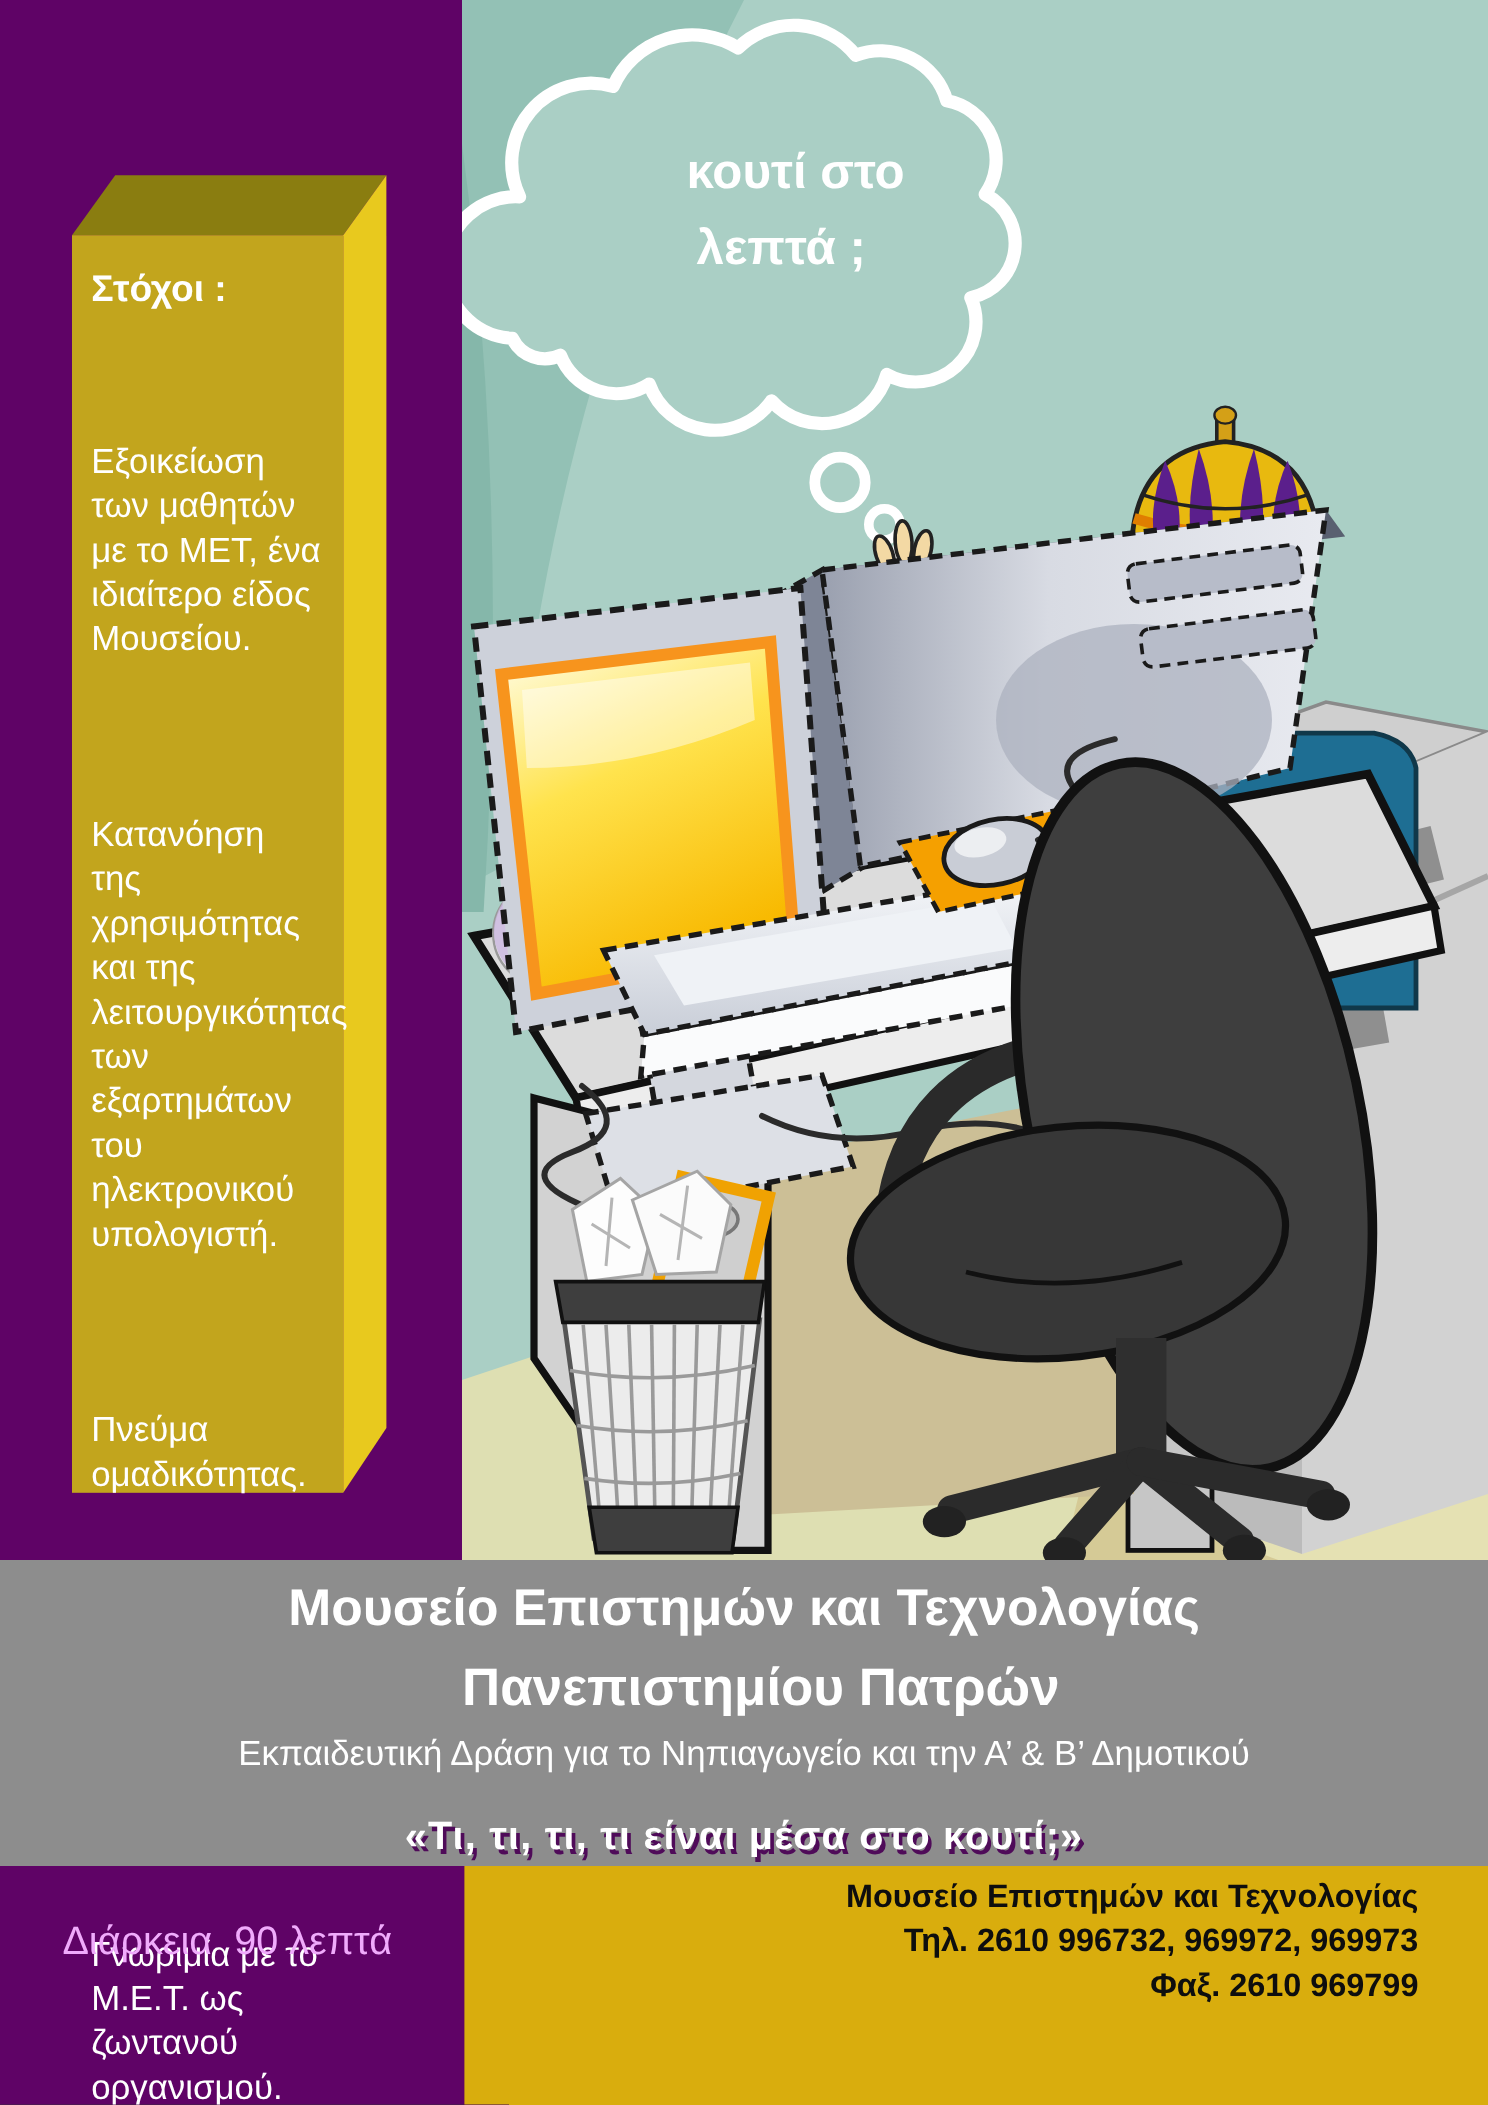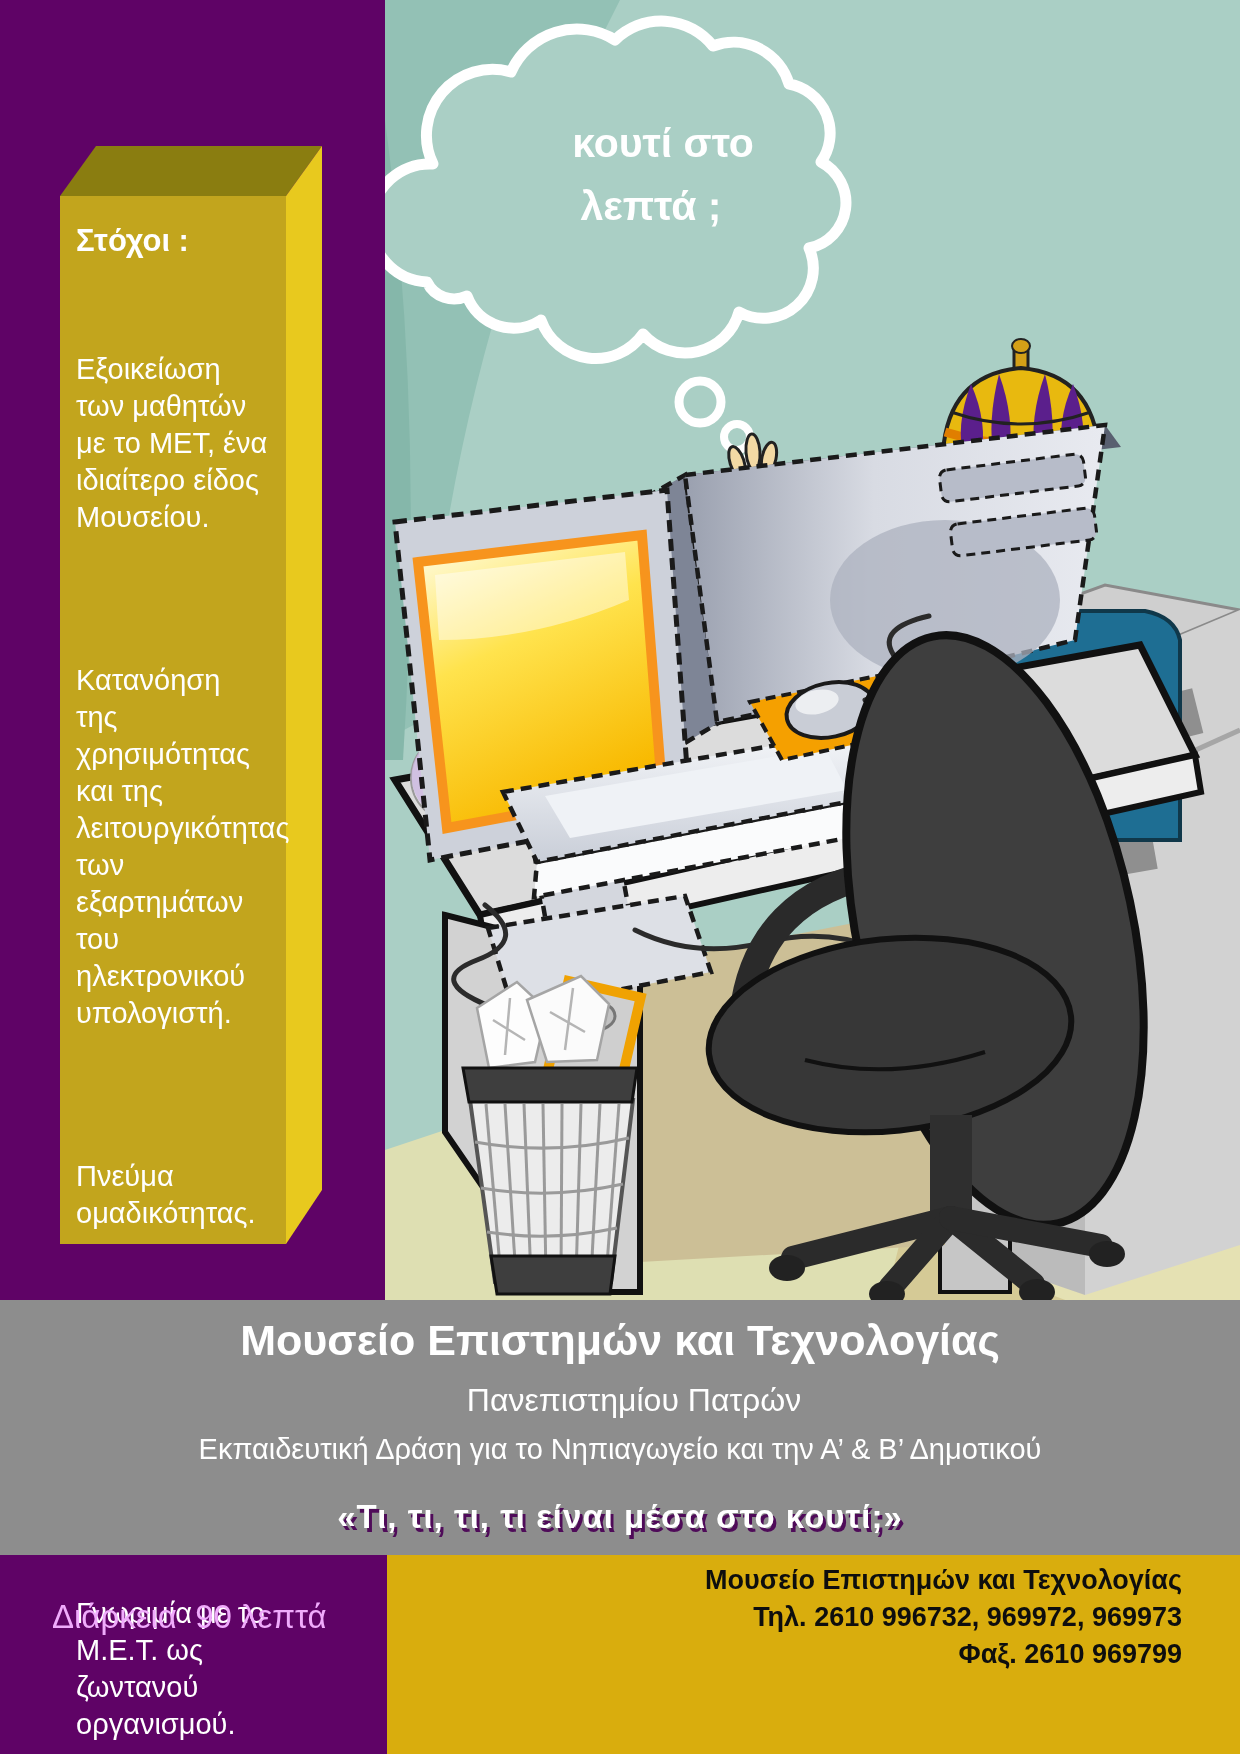--- a/index.html
+++ b/index.html
@@ -8,38 +8,38 @@
     position:relative; width:1240px; height:1754px; overflow:hidden;
     background:#5F0366;
     font-family:"Liberation Sans", sans-serif;
   }
   
   .goalsbox-svg{position:absolute;left:0;top:0;width:385px;height:1300px;}
   .goals-text{
     position:absolute; left:76px; top:148px; width:200px;
     color:#FFFFFF; font-size:29px; line-height:37px; white-space:pre-wrap;
   }
-  .goals-title{font-weight:bold; font-size:31px; margin-bottom:18px;}
+  .goals-title{font-weight:bold; font-size:31px; margin-bottom:34px;}
   .goal-item{margin-bottom:52px;}
   
   .scene{position:absolute; left:385px; top:0; width:855px; height:1300px;}
   .bubble-text{
     position:absolute; left:430px; top:112px; width:390px;
     text-align:center; color:#FFFFFF; font-weight:bold;
     font-size:41px; line-height:63px;
   }
   .bubble-line2{transform:translateX(38px);}
   .bubble-line3{transform:translateX(26px);}
   
   .banner{
     position:absolute; left:0; top:1300px; width:1240px; height:255px;
     background:#8D8D8D; color:#FFFFFF; text-align:center;
   }
   .banner-line1{font-size:43px; font-weight:bold; margin-top:16px;}
-  .banner-line2{font-size:32px; font-weight:normal; margin-top:17px;margin-left:28px;}
+  .banner-line2{font-size:44px; font-weight:bold; margin-top:17px;margin-left:28px;}
   .banner-subtitle{font-size:29px; margin-top:14px;}
   .banner-headline{
     font-size:33px; font-weight:bold; margin-top:32px; letter-spacing:1px;
     text-shadow:3px 4px 0 #4F0B59;
   }
   
   .footer-gold{
     position:absolute; left:387px; top:1555px; width:853px; height:199px;
     background:#D9AD0D;
   }

